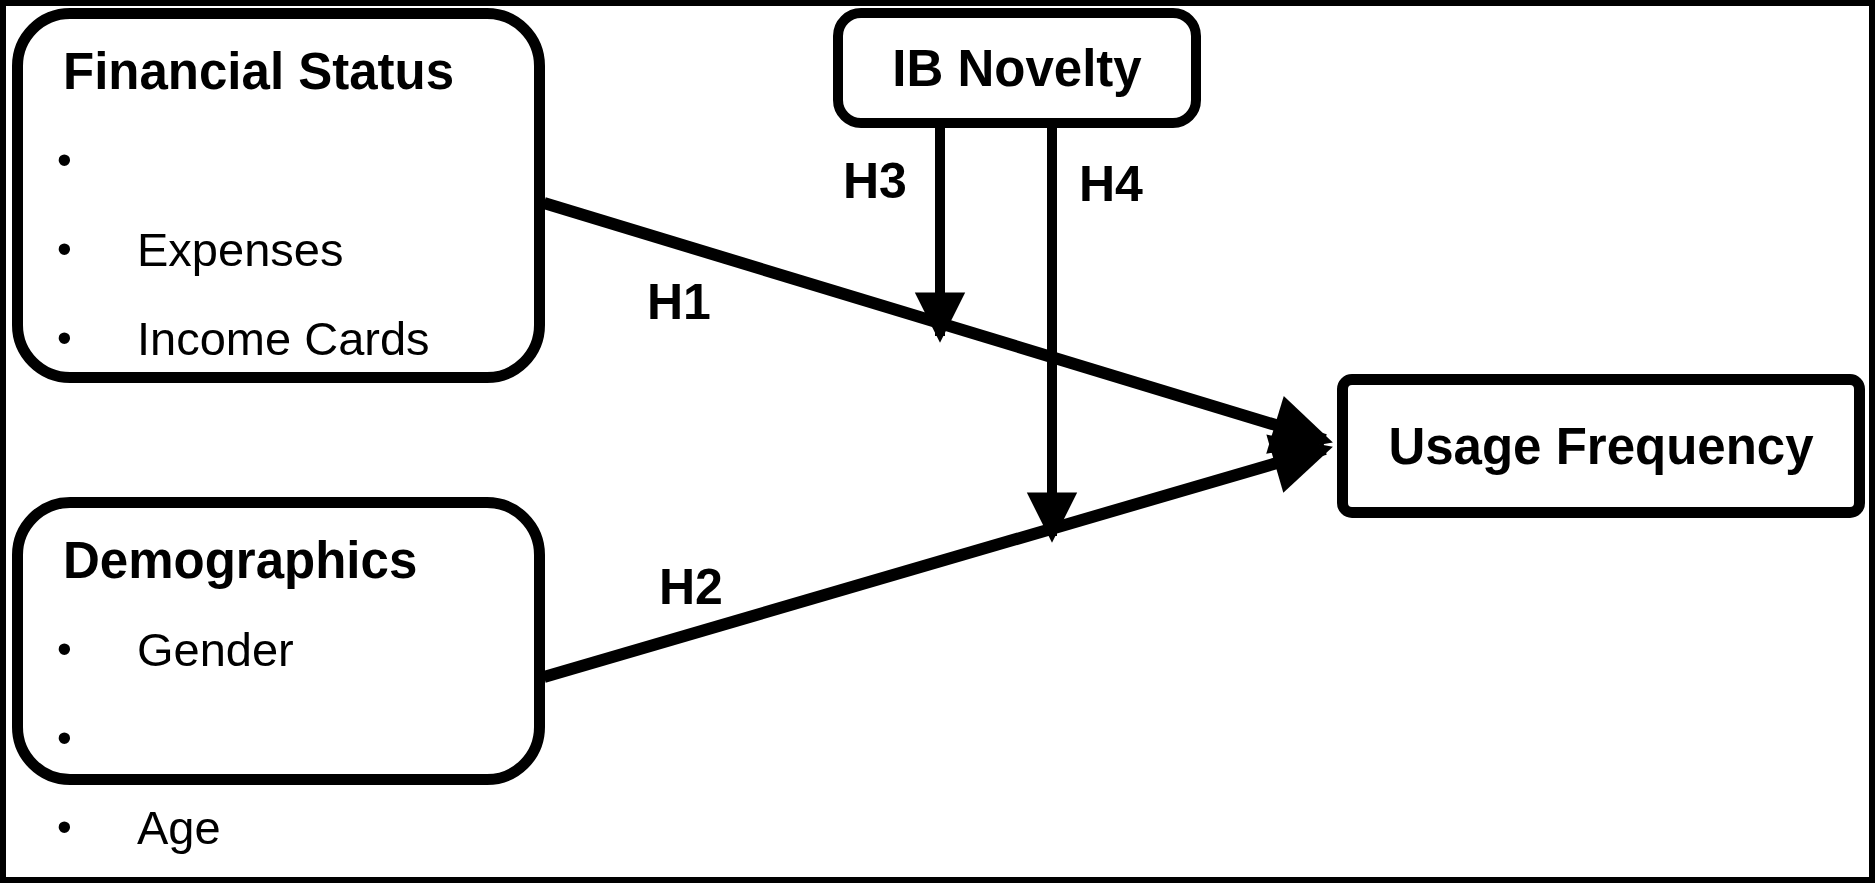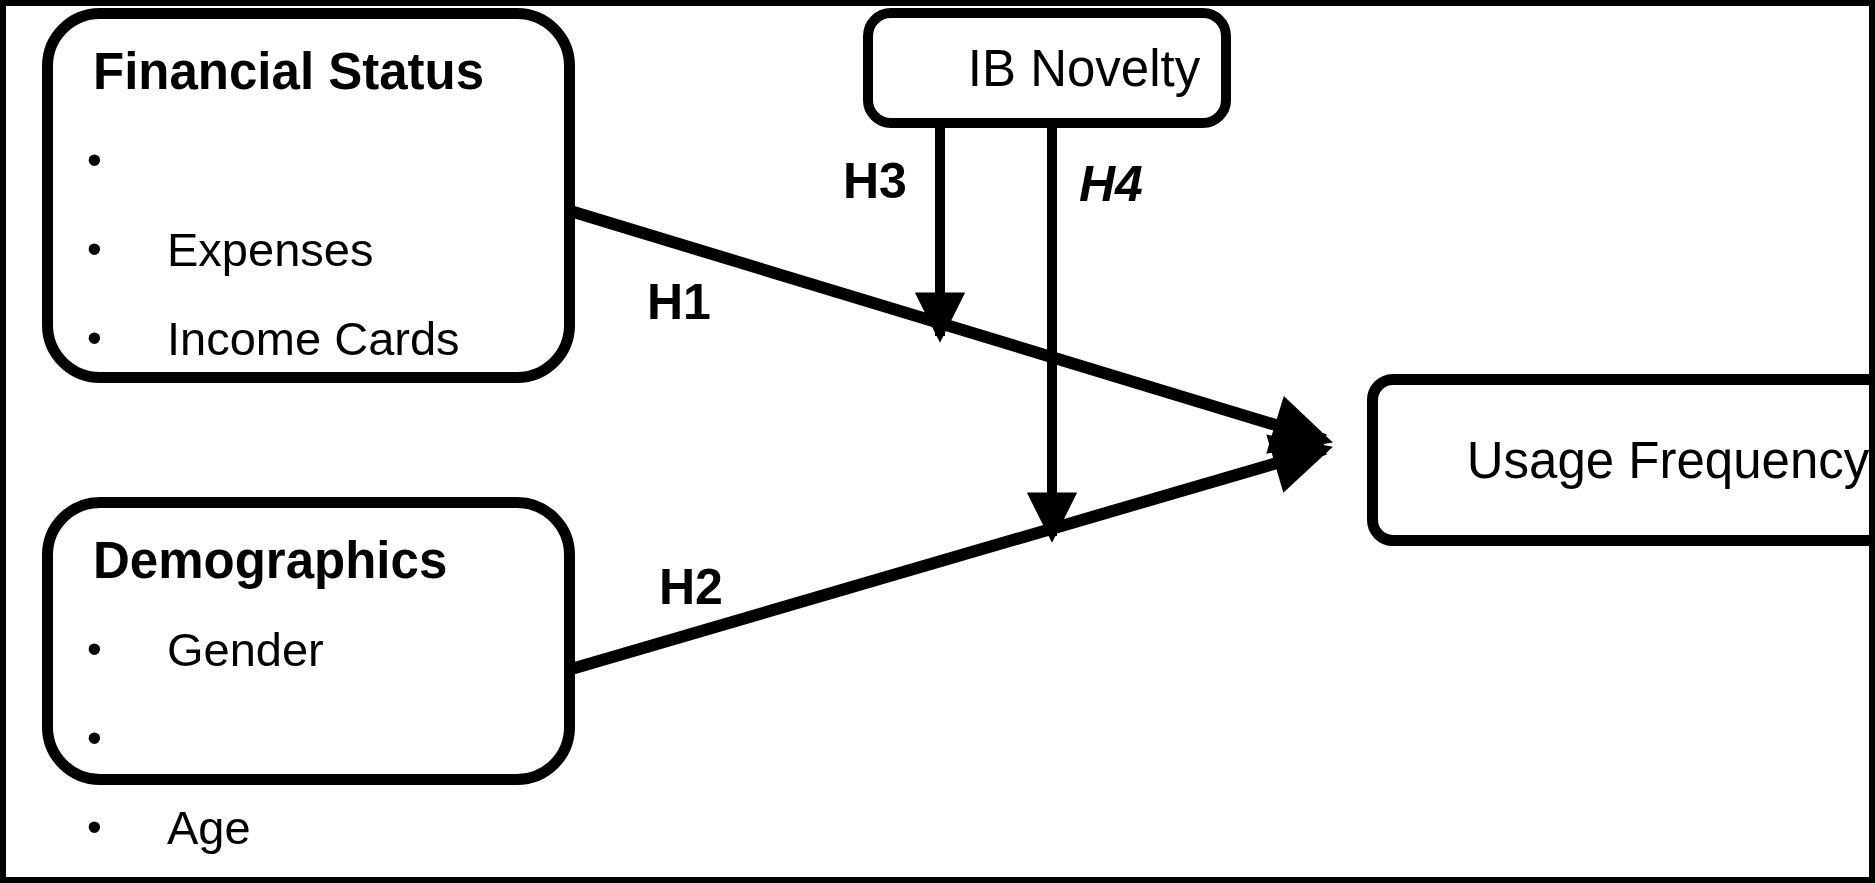--- a/index.html
+++ b/index.html
@@ -24,42 +24,40 @@
     position: absolute;
     left: 0; top: 0;
     z-index: 1;
   }
   .node-box {
     position: absolute;
     box-sizing: border-box;
     background: #ffffff;
     border: 11px solid #000000;
     z-index: 2;
-    margin-left: 30px;
   }
   #financial-box  { left: 12px;  top: 8px;   width: 533px; height: 375px; border-radius: 58px; }
   #demographics-box { left: 12px; top: 497px; width: 533px; height: 288px; border-radius: 58px; }
   #ib-box   { left: 833px; top: 8px;  width: 368px; height: 120px; border-radius: 28px; border-width: 10px; }
-  #usage-box { left: 1337px; top: 374px; width: 528px; height: 172px; border-radius: 26px; }
+  #usage-box { left: 1337px; top: 374px; width: 528px; height: 144px; border-radius: 15px; }
   .panel-title {
     font-weight: bold;
     font-size: 51px;
     line-height: 1.15;
     padding: 24px 0 0 40px;
     letter-spacing: 0px;
   }
   .centered-title {
     display: flex;
     align-items: center;
     justify-content: center;
     width: 100%;
     height: 100%;
-    font-weight: normal;
+    font-weight: bold;
     font-size: 51px;
-    padding-left: 37px;
   }
   ul.box-list {
     list-style: none;
     margin: 14px 0 0 0;
     padding: 0;
   }
   ul.box-list li {
     display: flex;
     align-items: center;
     height: 89px;
@@ -80,21 +78,21 @@
     z-index: 3;
     font-weight: bold;
     font-size: 50px;
     line-height: 1;
     white-space: nowrap;
     text-align: right;
   }
   #label-h1 { left: 647px;  top: 277px; }
   #label-h2 { left: 645px;  top: 562px; margin-left: 14px; }
   #label-h3 { left: 843px;  top: 156px; }
-  #label-h4 { left: 1079px; top: 159px; font-style: italic; }
+  #label-h4 { left: 1079px; top: 159px; }
 </style>
 </head>
 <body>
 
 <div id="canvas">
 
   <div id="frame"></div>
 
   <svg id="arrow-layer" width="1875" height="883" viewBox="0 0 1875 883" xmlns="http://www.w3.org/2000/svg">
     <defs>

